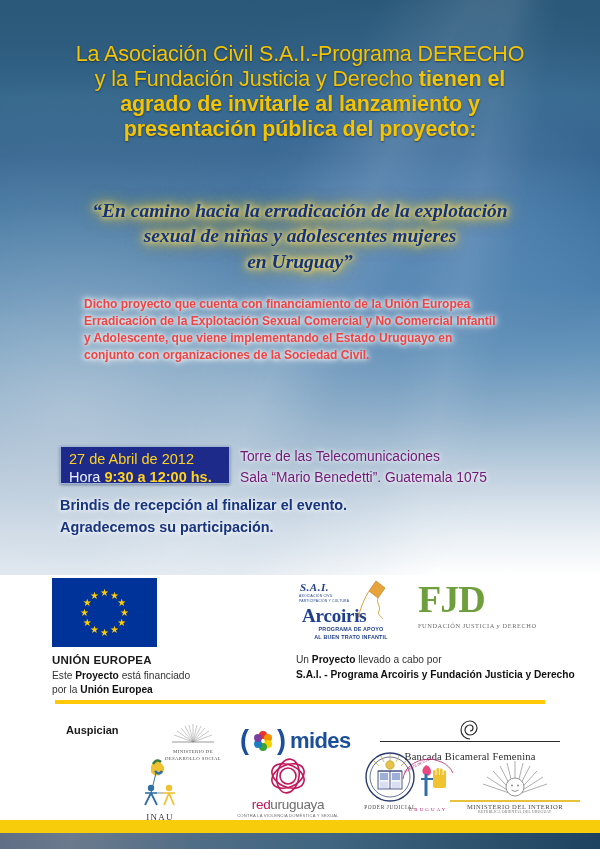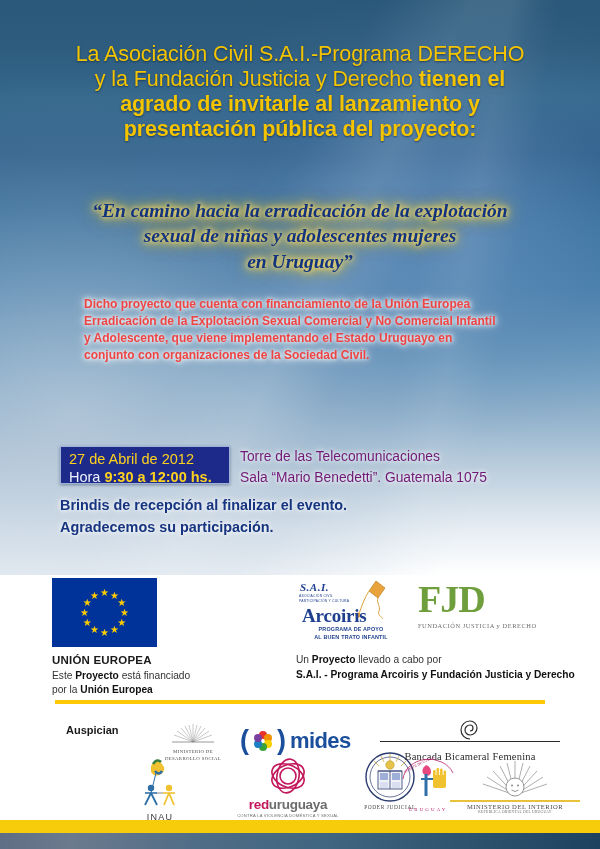--- a/index.html
+++ b/index.html
@@ -151,25 +151,25 @@
   .mides-pet { position:absolute; width:8px; height:8px; border-radius:50%; }
   .mides-word { font-size:22px; font-weight:bold; color:#1b4f9c; letter-spacing:-0.6px; line-height:1; }
 
   
   .mdes { left:98px; top:8px; width:90px; }
   .mdes-sun { width:46px; height:22px; margin:0 auto; position:relative; }
   .mdes-cap { font-size:4.8px; margin-top:2px; line-height:1.45; }
 
   
   .inau { left:70px; top:40px; width:80px; }
-  .inau-cap { font-family:Liberation Sans, sans-serif; font-size:9px; color:#3a3a3a; letter-spacing:1.2px; margin-top:1px; }
+  .inau-cap { font-family:Liberation Serif, serif; font-size:9px; color:#3a3a3a; letter-spacing:1.2px; margin-top:1px; }
 
   
   .redu { left:168px; top:42px; width:140px; }
-  .redu-word { font-size:13.5px; font-weight:bold; color:#c2185b; letter-spacing:-0.3px; }
+  .redu-word { font-size:13.5px; font-weight:normal; color:#c2185b; letter-spacing:-0.3px; }
   .redu-word .grey { color:#6e6e6e; }
   .redu-cap { font-size:4.2px; color:#6e6e6e; margin-top:1px; letter-spacing:.2px; }
 
   
   .pjud { left:300px; top:38px; width:80px; }
   .pjud-cap { font-family:"Liberation Serif",serif; font-size:5.4px; color:#4a4a4a; letter-spacing:.6px; margin-top:1px; }
 
   
   .banc { left:330px; top:6px; width:180px; }
   .banc-word { font-family:"Liberation Serif",serif; font-size:10.5px; color:#2b2b2b;

